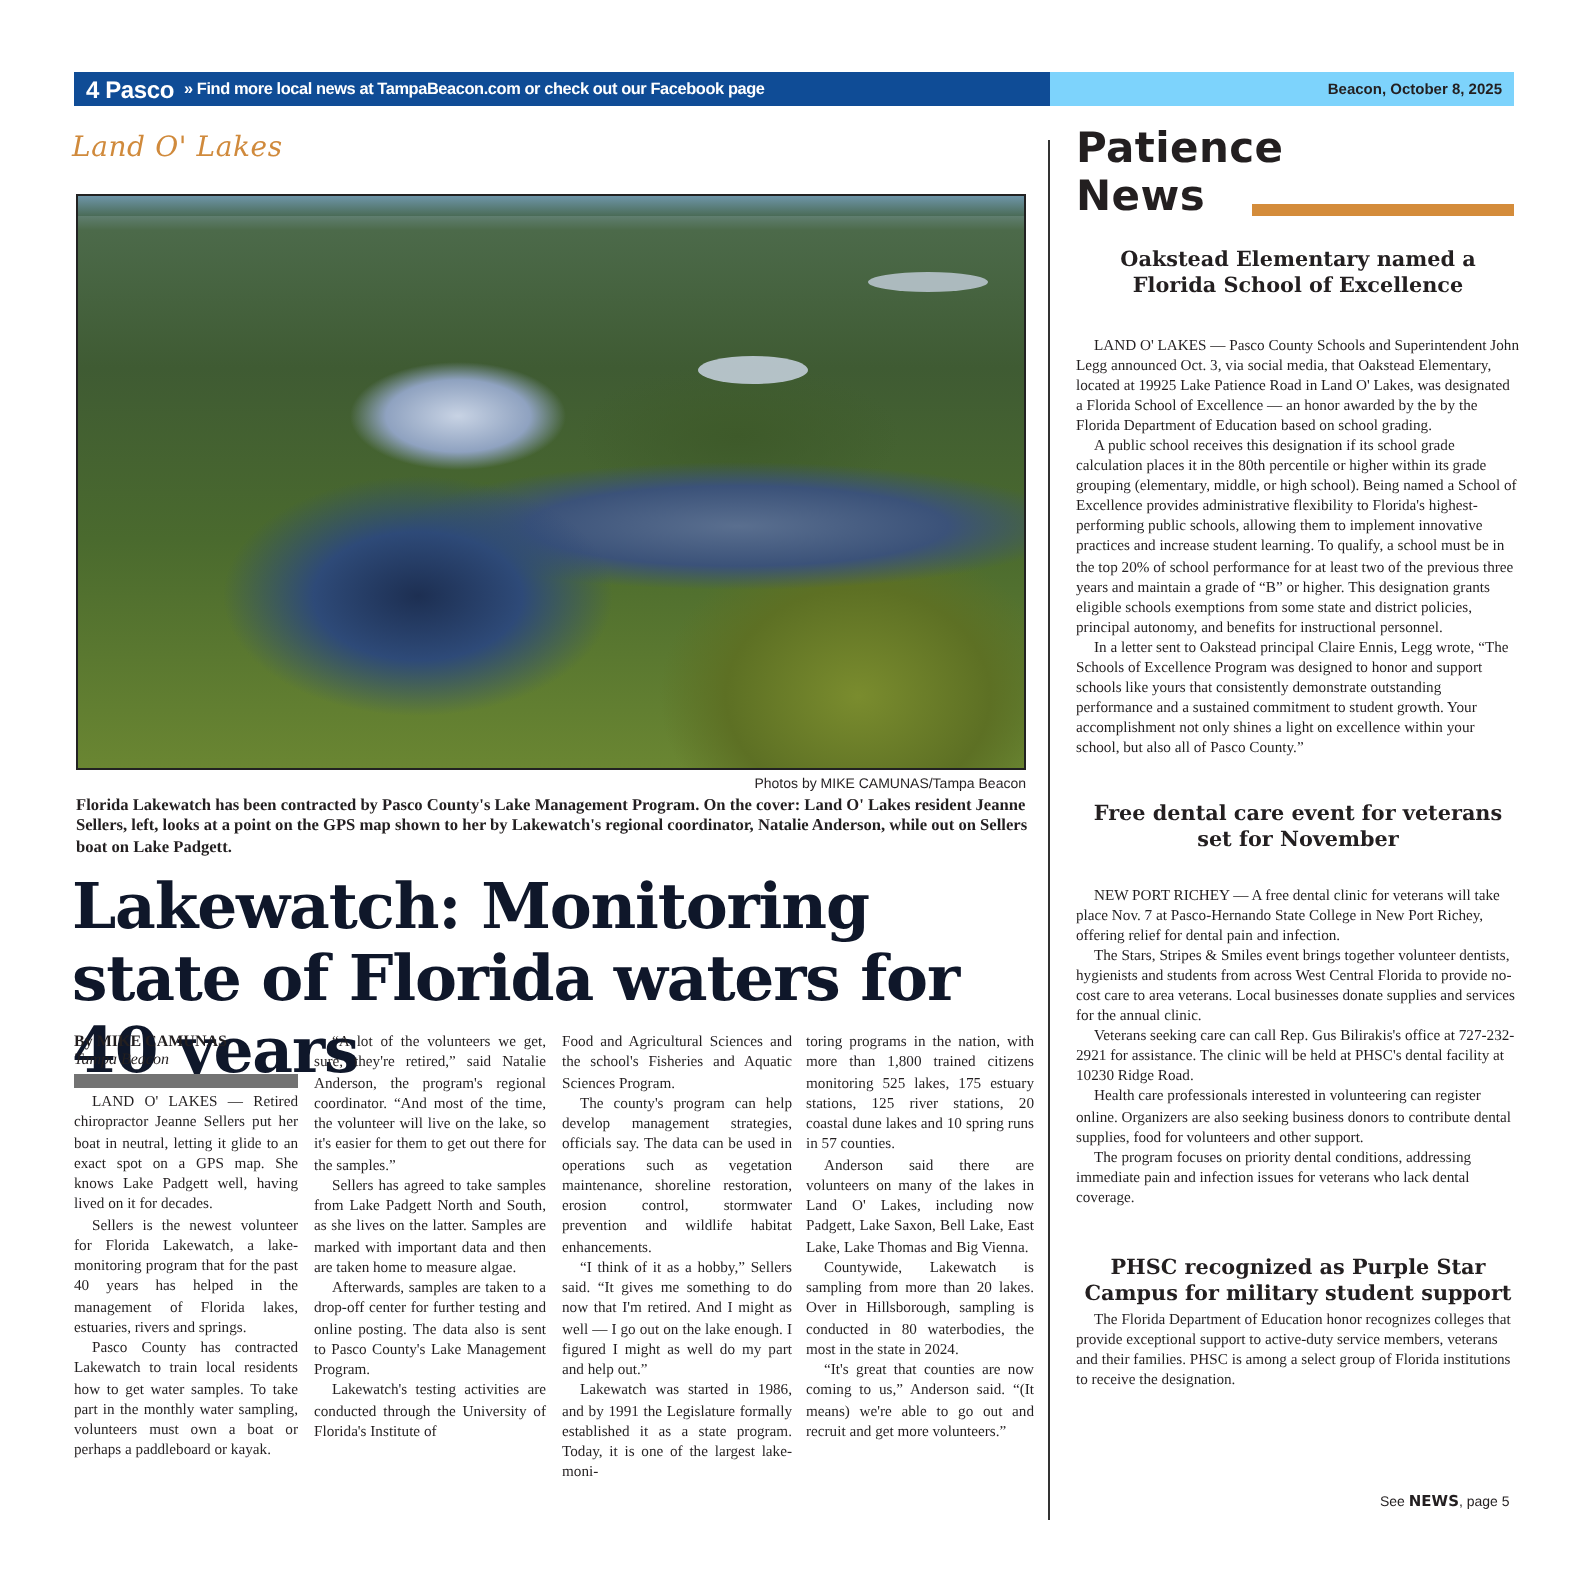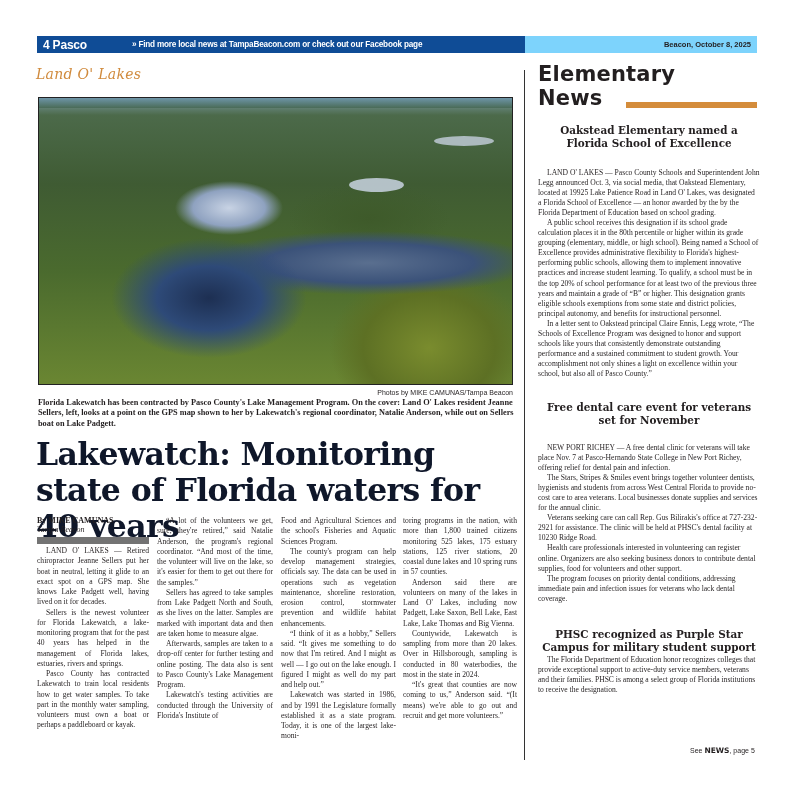--- a/index.html
+++ b/index.html
@@ -1,19 +1,19 @@
 <!DOCTYPE html>
 <html><head>
   <meta charset="utf-8">
   <style>
     * { box-sizing: border-box; margin: 0; padding: 0; }
     html, body { width: 794px; height: 792px; background: #ffffff; overflow: hidden; }
     body { position: relative; font-family: "Liberation Serif", serif; color: #231f20; }
 
-    .topbar { position: absolute; left: 37px; top: 36px; width: 488px; height: 17px; background: #0f4c96; display: flex; align-items: center; padding-left: 6px; gap: 40px; }
+    .topbar { position: absolute; left: 37px; top: 36px; width: 488px; height: 17px; background: #0f4c96; display: flex; align-items: center; padding-left: 6px; }
     .topbar .sec { font-family: "Liberation Sans", sans-serif; font-weight: bold; color: #fff; font-size: 12px; letter-spacing: -0.2px; }
     .topbar .promo { font-family: "Liberation Sans", sans-serif; font-weight: bold; color: #fff; font-size: 8.2px; margin-left: 5px; letter-spacing: -0.2px; }
     .datebar { position: absolute; left: 525px; top: 36px; width: 232px; height: 17px; background: #7dd3fc; display: flex; align-items: center; justify-content: flex-end; padding-right: 6px; }
     .datebar span { font-family: "Liberation Sans", sans-serif; font-weight: bold; font-size: 7.5px; color: #231f20; }
 
     .kicker { position: absolute; left: 36px; top: 66px; font-family: "DejaVu Serif", serif; font-style: italic; color: #d08a3c; font-size: 14px; letter-spacing: 0.3px; }
 
     .vdivider { position: absolute; left: 524px; top: 70px; width: 1px; height: 690px; background: #333; }
 
     .photo { position: absolute; left: 38px; top: 97px; width: 475px; height: 288px; border: 1px solid #222; overflow: hidden;
@@ -110,21 +110,21 @@
   <p>Lakewatch was started in 1986, and by 1991 the Legislature formally established it as a state program. Today, it is one of the largest lake-moni-</p>
 </div>
 <div class="col col4">
   <p style="text-indent:0">toring programs in the nation, with more than 1,800 trained citizens monitoring 525 lakes, 175 estuary stations, 125 river stations, 20 coastal dune lakes and 10 spring runs in 57 counties.</p>
   <p>Anderson said there are volunteers on many of the lakes in Land O' Lakes, including now Padgett, Lake Saxon, Bell Lake, East Lake, Lake Thomas and Big Vienna.</p>
   <p>Countywide, Lakewatch is sampling from more than 20 lakes. Over in Hillsborough, sampling is conducted in 80 waterbodies, the most in the state in 2024.</p>
   <p>“It's great that counties are now coming to us,” Anderson said. “(It means) we're able to go out and recruit and get more volunteers.”</p>
 </div>
 
 <div class="cn-title">
-  <div>Elementary</div>
+  <div>Patience</div>
   <div>News</div>
 </div>
 <div class="cn-rule"></div>
 
 <h2 class="brief-head h1">Oakstead Elementary named a Florida School of Excellence</h2>
 <div class="brief-body b1">
   <p>LAND O' LAKES — Pasco County Schools and Superintendent John Legg announced Oct. 3, via social media, that Oakstead Elementary, located at 19925 Lake Patience Road in Land O' Lakes, was designated a Florida School of Excellence — an honor awarded by the by the Florida Department of Education based on school grading.</p>
   <p>A public school receives this designation if its school grade calculation places it in the 80th percentile or higher within its grade grouping (elementary, middle, or high school). Being named a School of Excellence provides administrative flexibility to Florida's highest-performing public schools, allowing them to implement innovative practices and increase student learning. To qualify, a school must be in the top 20% of school performance for at least two of the previous three years and maintain a grade of “B” or higher. This designation grants eligible schools exemptions from some state and district policies, principal autonomy, and benefits for instructional personnel.</p>
   <p>In a letter sent to Oakstead principal Claire Ennis, Legg wrote, “The Schools of Excellence Program was designed to honor and support schools like yours that consistently demonstrate outstanding performance and a sustained commitment to student growth. Your accomplishment not only shines a light on excellence within your school, but also all of Pasco County.”</p>
 </div>

